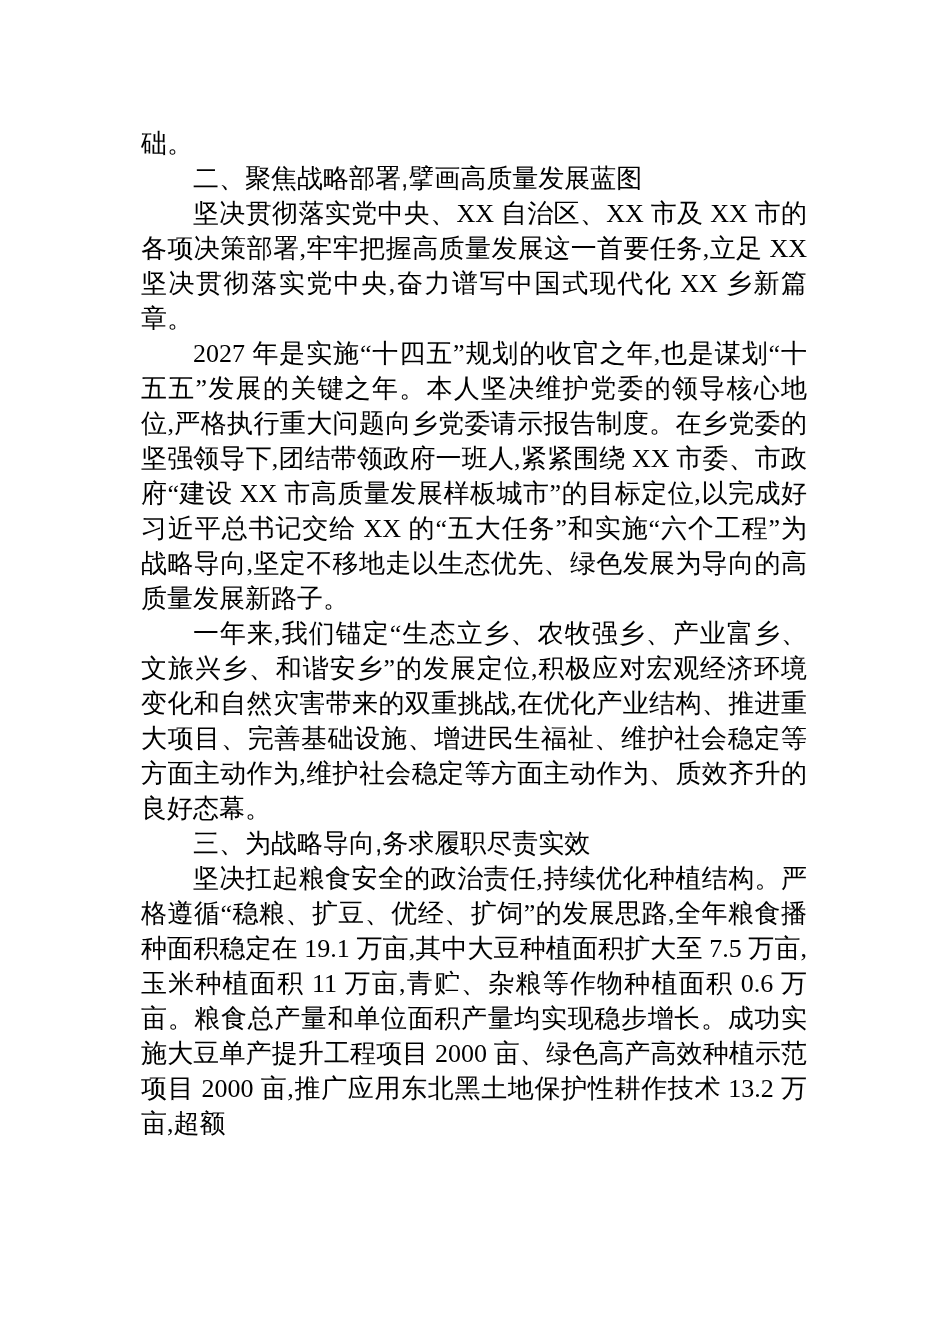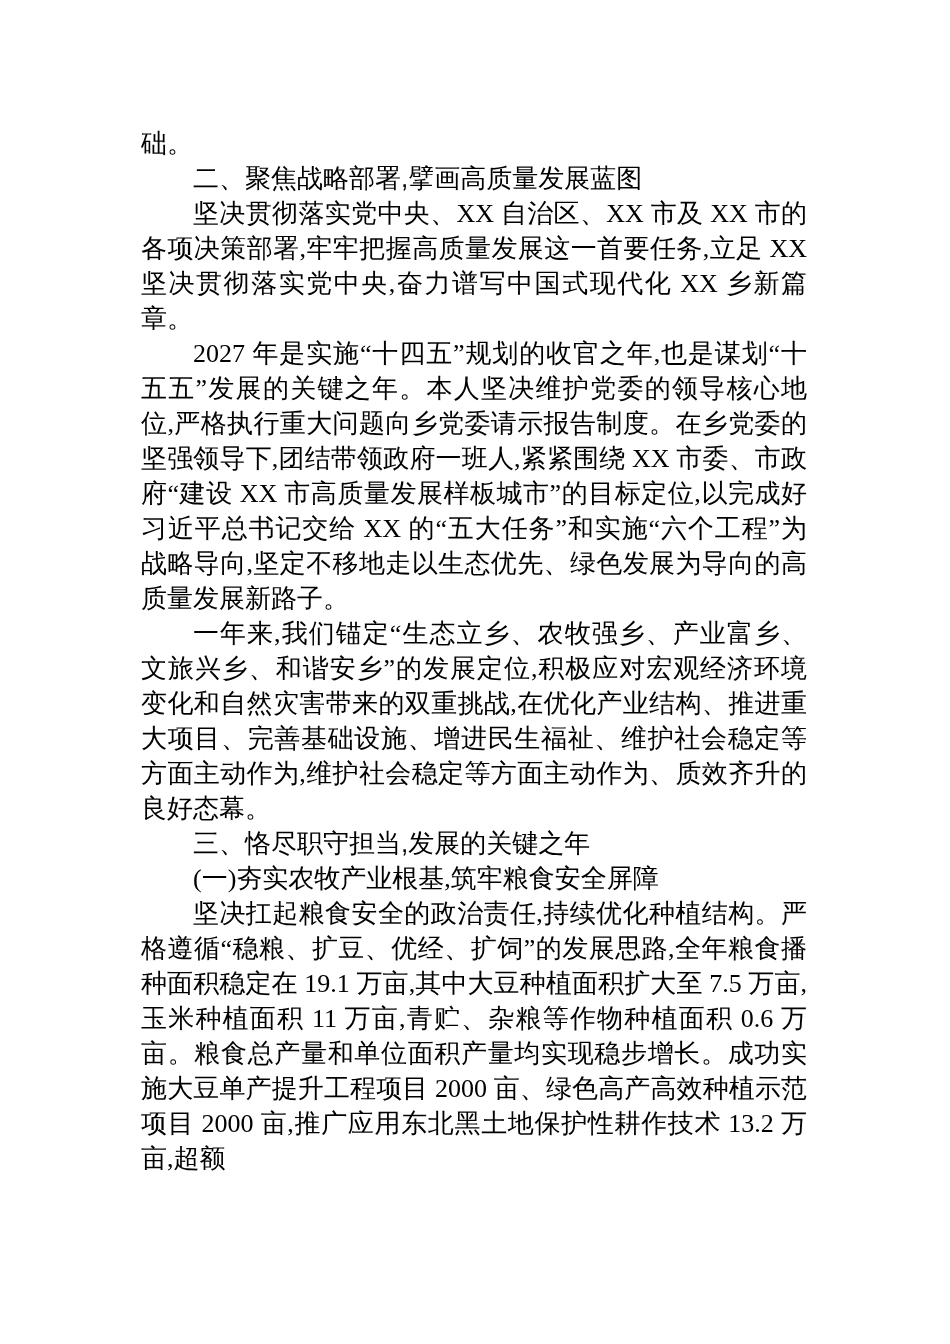--- a/index.html
+++ b/index.html
@@ -44,17 +44,16 @@
 </head>
 <body>
 
 <div class="page">
   <div class="content">
     <p class="cont">础。</p>
     <p class="heading">二、聚焦战略部署,擘画高质量发展蓝图</p>
     <p class="indent">坚决贯彻落实党中央、XX 自治区、XX 市及 XX 市的各项决策部署,牢牢把握高质量发展这一首要任务,立足 XX 坚决贯彻落实党中央,奋力谱写中国式现代化 XX 乡新篇章。</p>
     <p class="indent">2027 年是实施“十四五”规划的收官之年,也是谋划“十五五”发展的关键之年。本人坚决维护党委的领导核心地位,严格执行重大问题向乡党委请示报告制度。在乡党委的坚强领导下,团结带领政府一班人,紧紧围绕 XX 市委、市政府“建设 XX 市高质量发展样板城市”的目标定位,以完成好习近平总书记交给 XX 的“五大任务”和实施“六个工程”为战略导向,坚定不移地走以生态优先、绿色发展为导向的高质量发展新路子。</p>
     <p class="indent">一年来,我们锚定“生态立乡、农牧强乡、产业富乡、文旅兴乡、和谐安乡”的发展定位,积极应对宏观经济环境变化和自然灾害带来的双重挑战,在优化产业结构、推进重大项目、完善基础设施、增进民生福祉、维护社会稳定等方面主动作为,维护社会稳定等方面主动作为、质效齐升的良好态幕。</p>
-    <p class="heading">三、恪尽职守担当,发展的关键之年</p>
-    <p class="indent">(一)夯实农牧产业根基,筑牢粮食安全屏障</p>
+    <p class="heading">三、为战略导向,务求履职尽责实效</p>
     <p class="indent">坚决扛起粮食安全的政治责任,持续优化种植结构。严格遵循“稳粮、扩豆、优经、扩饲”的发展思路,全年粮食播种面积稳定在 19.1 万亩,其中大豆种植面积扩大至 7.5 万亩,玉米种植面积 11 万亩,青贮、杂粮等作物种植面积 0.6 万亩。粮食总产量和单位面积产量均实现稳步增长。成功实施大豆单产提升工程项目 2000 亩、绿色高产高效种植示范项目 2000 亩,推广应用东北黑土地保护性耕作技术 13.2 万亩,超额</p>
   </div>
 </div>
 
 </body></html>

